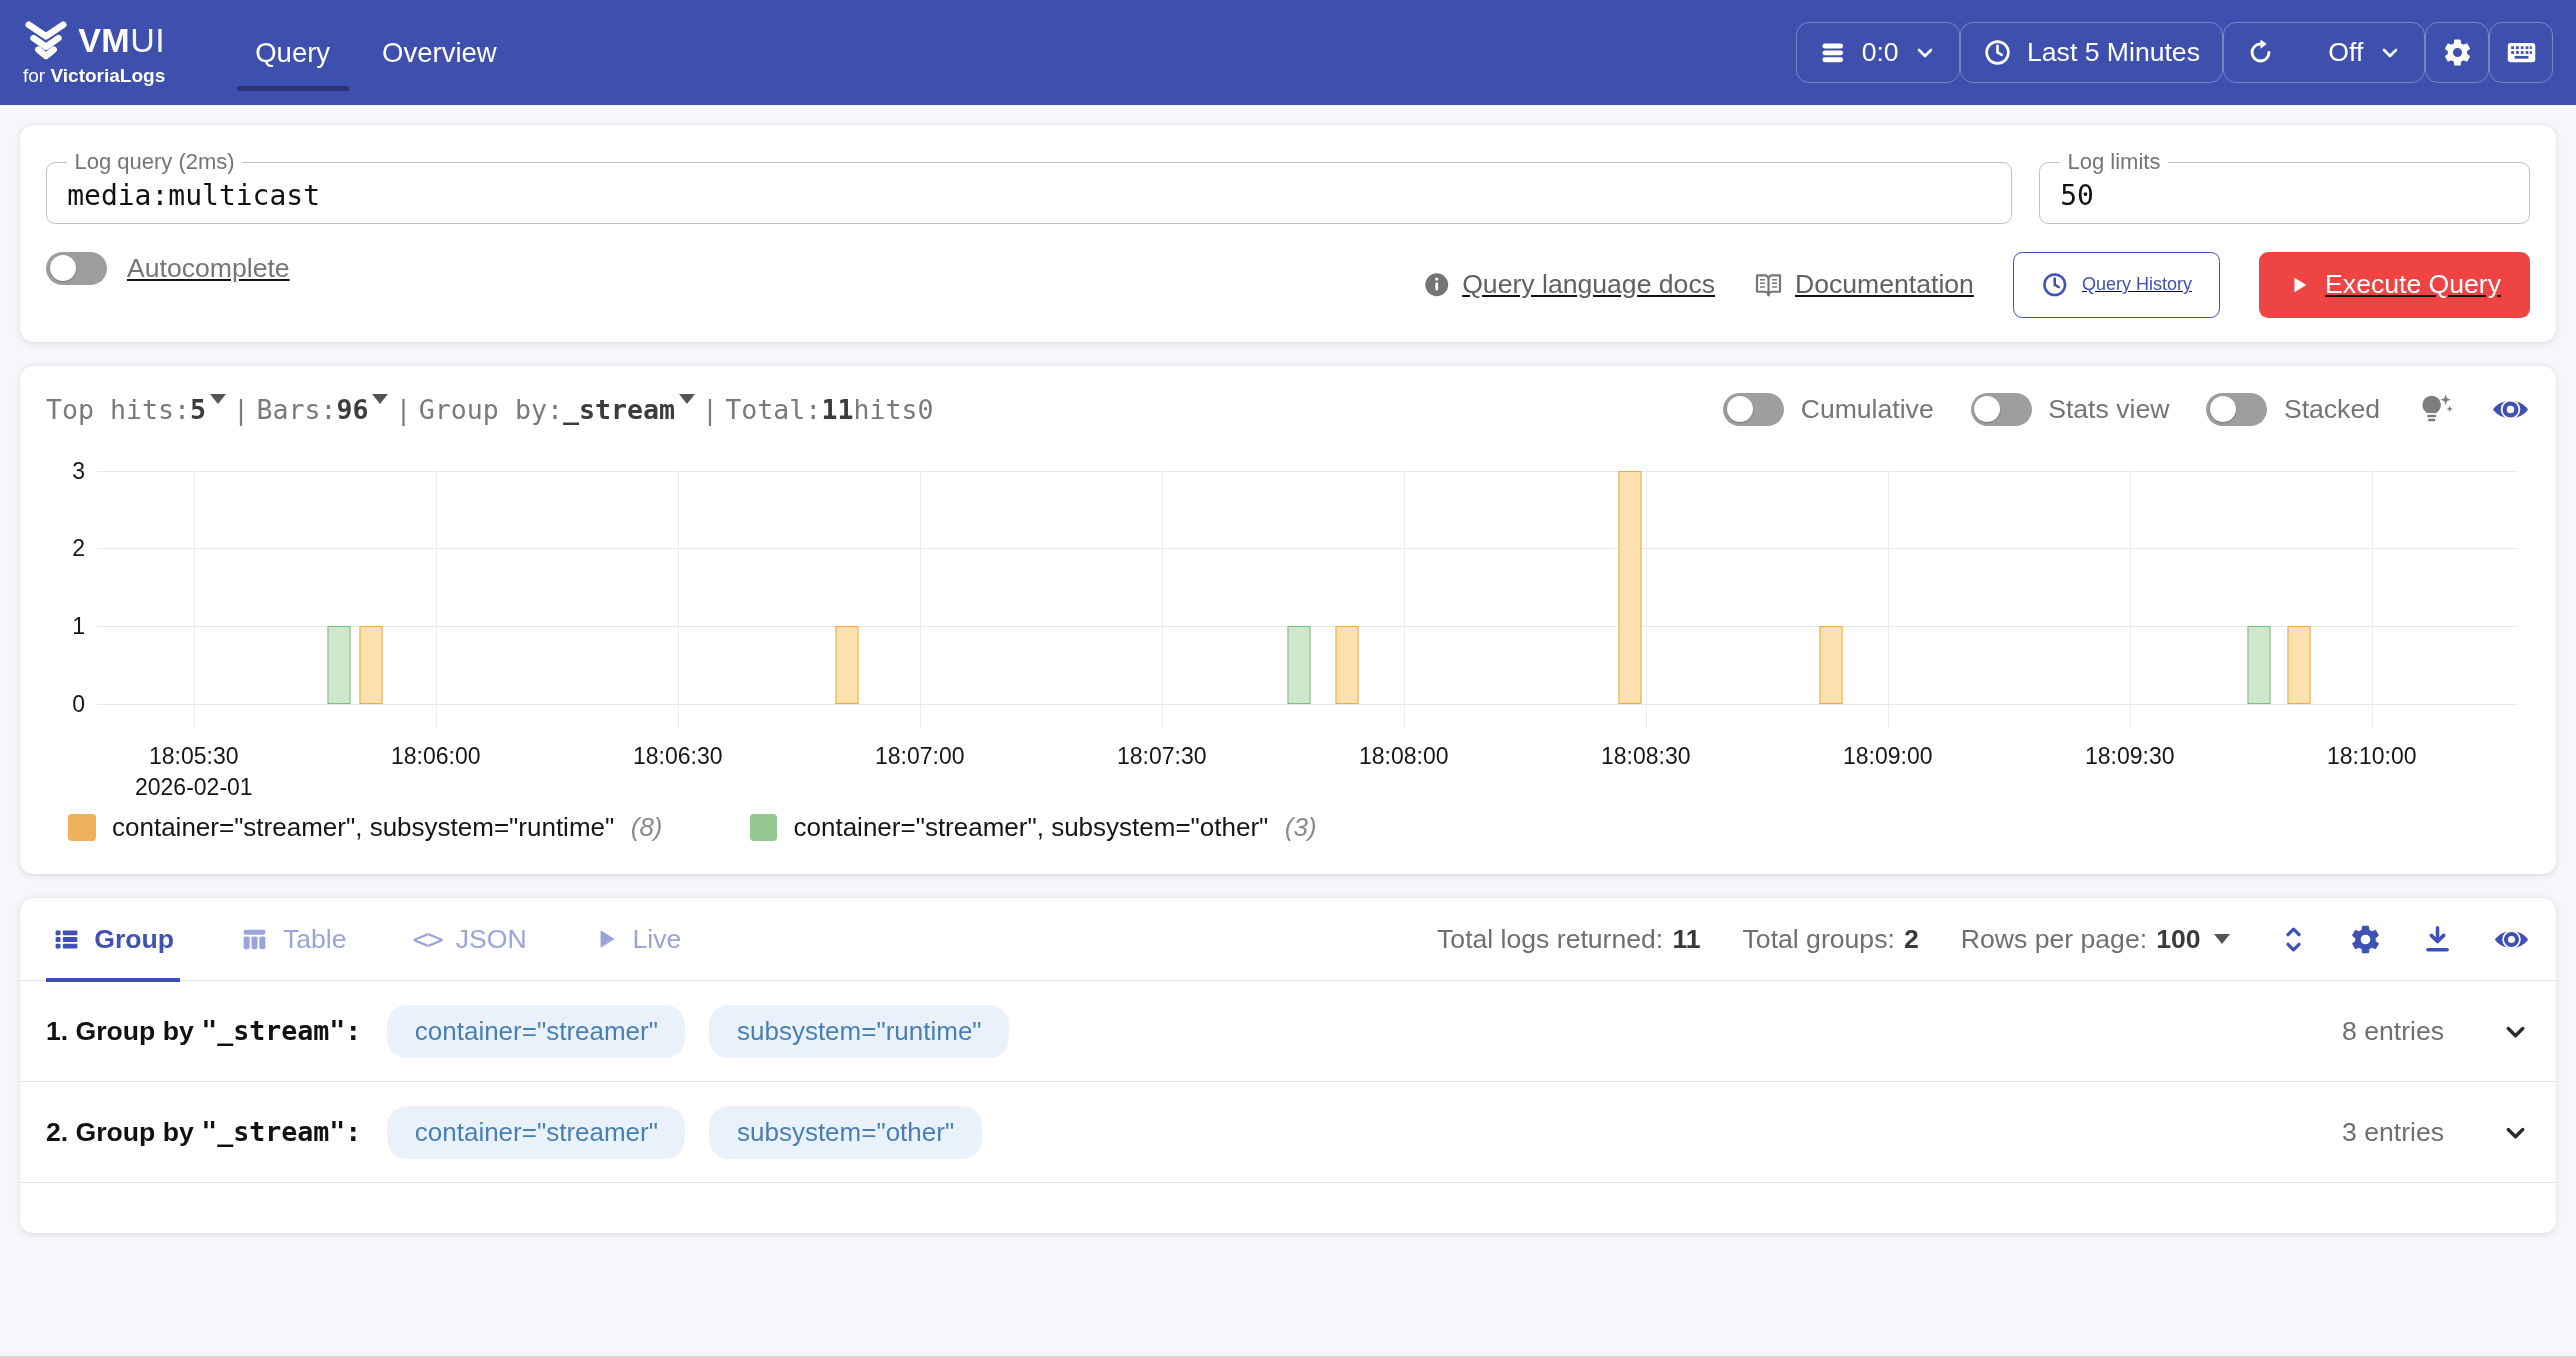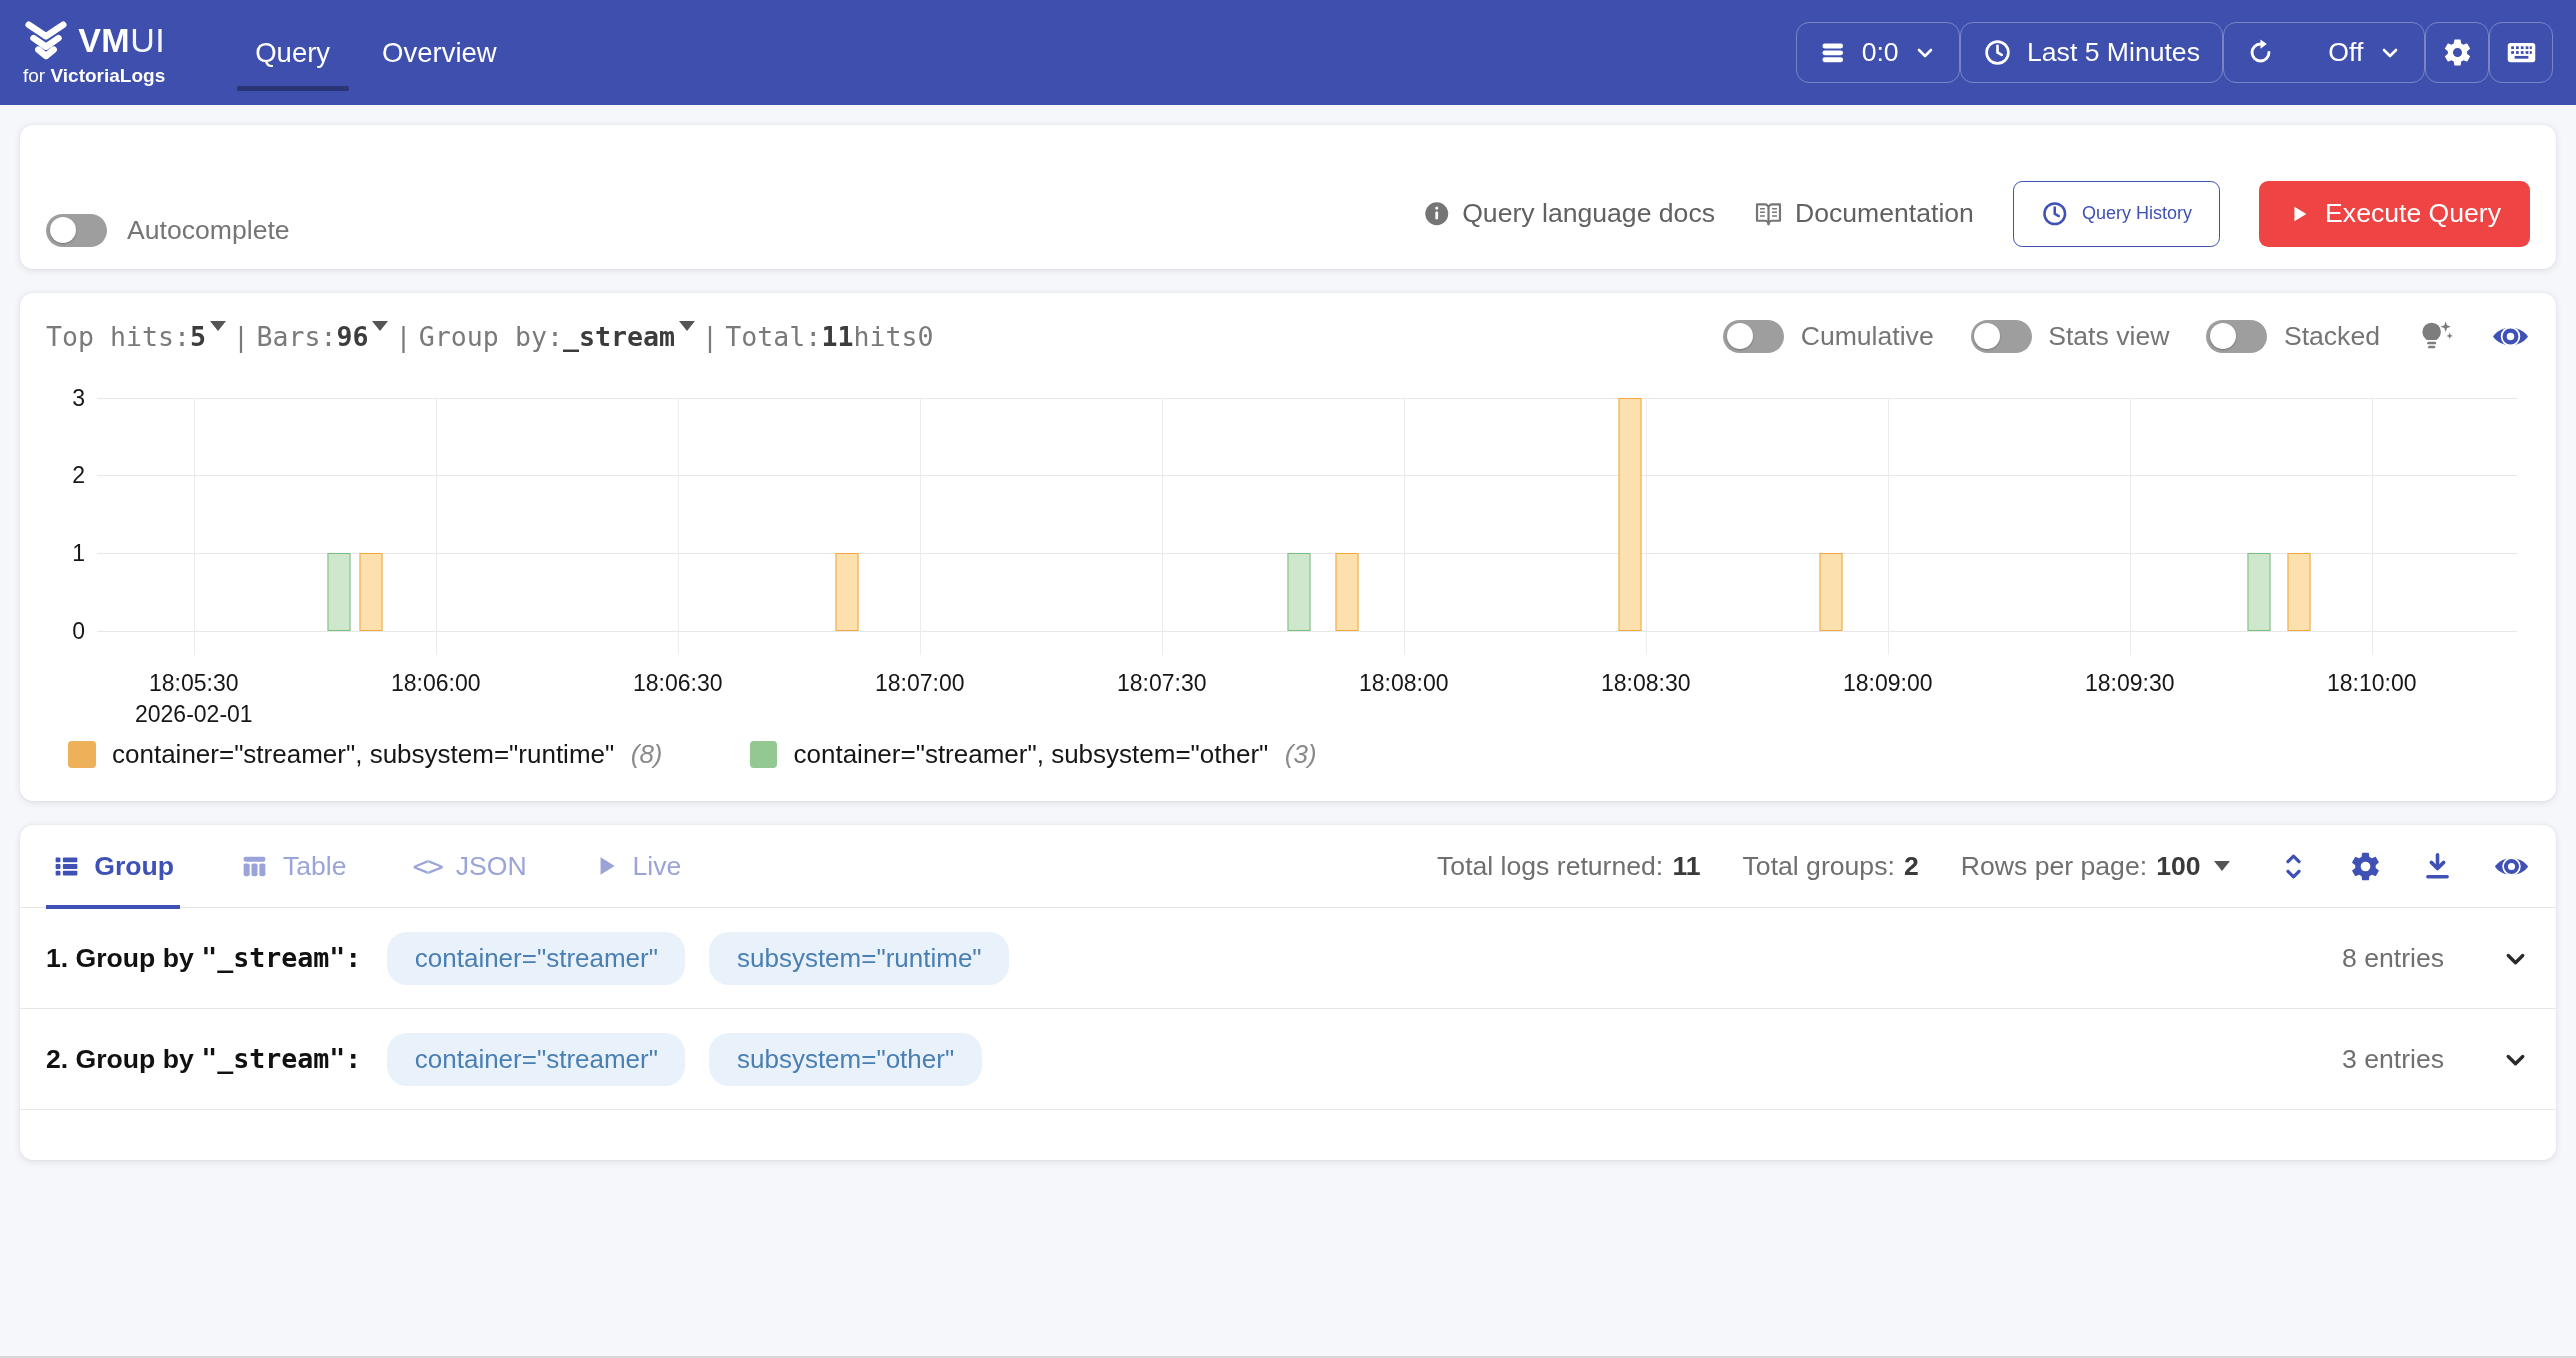--- a/index.html
+++ b/index.html
@@ -60,21 +60,21 @@
     border: 0.9px solid #c2c2c2; border-radius: 9.2px; height: 73px;
     padding: 0 14.7px; min-width: 0;
   }
   fieldset.query-field { flex: 1; }
   fieldset.limits-field { width: 491px; }
   fieldset.field legend {
     font-size: 22px; color: #757575; padding: 0 7.3px; margin-left: 5.5px; line-height: 1;
   }
   .field-value { font-size: 28px; color:#111; padding: 5.5px 5.5px 0; white-space: pre; }
 
-  .query-actions { display:flex; align-items:flex-end; margin-top: 27.5px; height: 68px; }
+  .query-actions { display:flex; align-items:flex-start; margin-top: 27.5px; height: 68px; text-decoration: underline; }
   .switch-wrap { display:flex; align-items:center; cursor:pointer; }
   .switch {
     width: 61px; height: 33px; border-radius: 16.5px; background:#9e9e9e; position:relative; flex:none;
   }
   .switch .knob {
     position:absolute; width: 26px; height: 26px; border-radius: 50%; background:#fff;
     top: 3.7px; left: 3.7px; box-shadow: 0 0.9px 1.8px rgba(0,0,0,.3);
   }
   .switch-label { font-size: 26.6px; color:#757575; margin-left: 20px; }
   .actions-right { margin-left:auto; display:flex; align-items:center; gap: 39px; }
@@ -252,20 +252,30 @@
               <rect x="18" y="11" width="1.5" height="2"></rect>
             <rect x="7" y="14.5" width="10" height="2"></rect>
           </g>
         </svg>
       </span>
     </div>
   </div>
 </div>
 
 <div class="card card-query">
+  <div class="query-row">
+    <fieldset class="field query-field">
+      <legend>Log query (2ms)</legend>
+      <div class="field-value mono">media:multicast</div>
+    </fieldset>
+    <fieldset class="field limits-field">
+      <legend>Log limits</legend>
+      <div class="field-value mono">50</div>
+    </fieldset>
+  </div>
 
   <div class="query-actions">
     <div class="switch-wrap">
       <span class="switch">
           <span class="knob"></span>
         </span>
       <span class="switch-label">Autocomplete</span>
     </div>
 
     <div class="actions-right">

